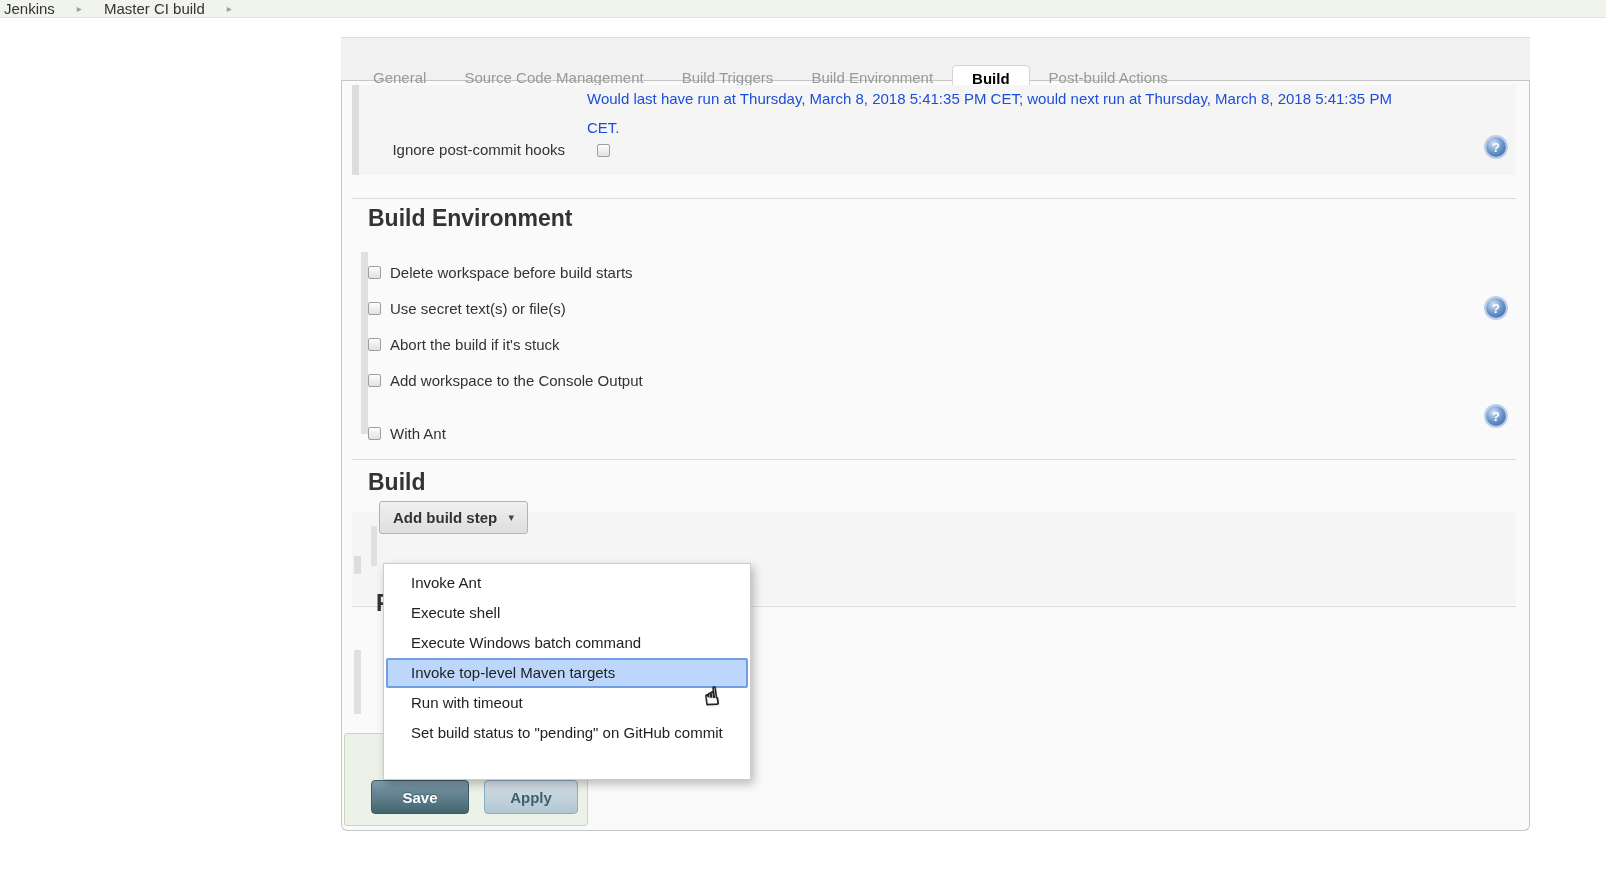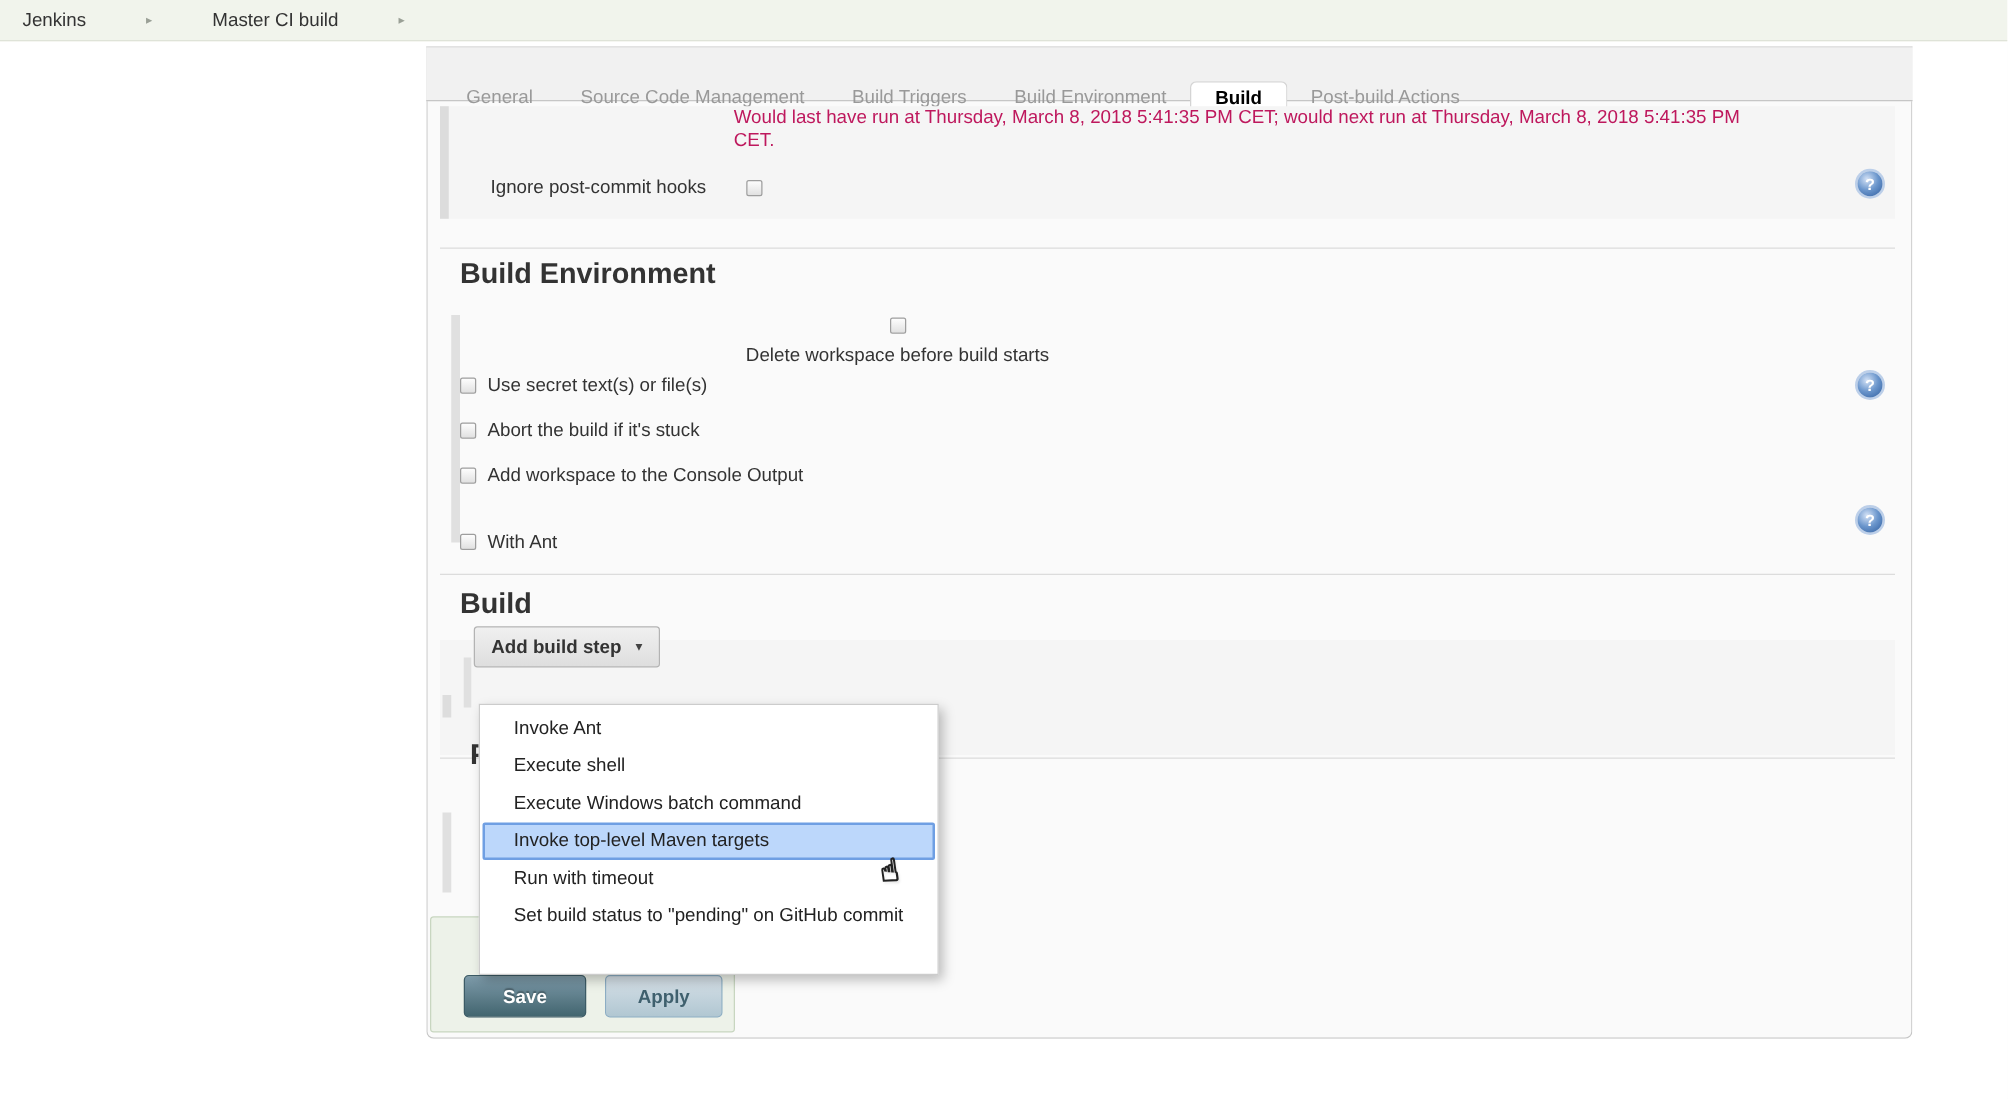--- a/index.html
+++ b/index.html
@@ -1,22 +1,22 @@
 <!DOCTYPE html>
 <html><head>
 <meta charset="utf-8">
 <style>
   html,body{margin:0;padding:0;background:#fff;}
   .page{position:relative;width:1606px;height:879px;overflow:hidden;
         font-family:"Liberation Sans","DejaVu Sans",sans-serif;color:#333;}
 
   
-  .breadcrumb-bar{position:absolute;left:0;top:0;width:1606px;height:33px;
+  .breadcrumb-bar{position:absolute;left:0;top:0;width:1606px;height:18px;
       background:#f1f4ec;border-bottom:1px solid #dfe3d8;
-      display:flex;align-items:center;padding-left:18px;box-sizing:border-box;font-size:15px;gap:26px;}
+      display:flex;align-items:center;padding-left:4px;box-sizing:border-box;font-size:15px;}
   .crumb{color:#333;cursor:pointer;}
   .crumb-sep{color:#9aa096;font-size:10px;margin:0 22px;cursor:pointer;}
 
   
   .config-panel{position:absolute;left:341px;top:37px;width:1189px;height:794px;
       background:#fafafa;border:1px solid #c6c6c6;border-top:none;
       border-radius:0 0 6px 6px;box-sizing:border-box;}
 
   
   .tabbar{position:absolute;left:341px;top:37px;width:1189px;height:44px;
@@ -24,21 +24,21 @@
       box-sizing:border-box;display:flex;align-items:stretch;padding-left:13px;font-size:15px;}
   .tab{display:flex;align-items:center;padding:12px 19px;color:#999;cursor:pointer;margin-top:27px;}
   .tab.active{background:#fff;color:#000;font-weight:bold;
       border:1px solid #d4d4d4;border-bottom:none;border-radius:5px 5px 0 0;
       margin-bottom:-1px;}
 
   
   .row1{position:absolute;left:352px;top:85px;width:1164px;height:90px;background:#f5f5f5;}
   .handle{position:absolute;background:#dcdcdc;cursor:grab;}
   .schedule-note{position:absolute;left:587px;top:84px;width:832px;
-      font-size:15px;line-height:19px;color:#be185d;}
+      font-size:15px;line-height:29px;color:#1d4ed8;}
   .ignore-label{position:absolute;left:339px;top:141px;width:226px;
       text-align:right;font-size:15px;color:#333;cursor:pointer;}
 
   .checkbox{position:absolute;width:13px;height:13px;border:1px solid #9e9e9e;border-radius:2px;
       background:linear-gradient(#fdfdfd,#e1e1e1);box-sizing:border-box;cursor:pointer;}
 
   .divider{position:absolute;height:0;border-top:1px solid #dcdcdc;width:1164px;left:352px;}
 
   .section-heading{position:absolute;font-size:23px;font-weight:bold;color:#333;}
 
@@ -122,21 +122,21 @@
   <span class="checkbox" style="left:597px;top:144px;"></span>
   <div class="help" style="left:1486px;top:137px;">
     <span>?</span>
   </div>
 
   <div class="divider" style="top:198px;"></div>
 
   <div class="section-heading" style="left:368px;top:205px;">Build Environment</div>
   <div class="handle" style="left:361px;top:252px;width:7px;height:182px;background:#e0e0e0;"></div>
 
-  <div class="opt-row" style="top:254px;flex-direction:column;">
+  <div class="opt-row" style="top:254px;">
     <span class="opt-box"></span>
     <span class="opt-label">Delete workspace before build starts</span>
   </div>
   <div class="opt-row" style="top:290px;">
     <span class="opt-box"></span>
     <span class="opt-label">Use secret text(s) or file(s)</span>
   </div>
   <div class="opt-row" style="top:326px;">
     <span class="opt-box"></span>
     <span class="opt-label">Abort the build if it's stuck</span>

